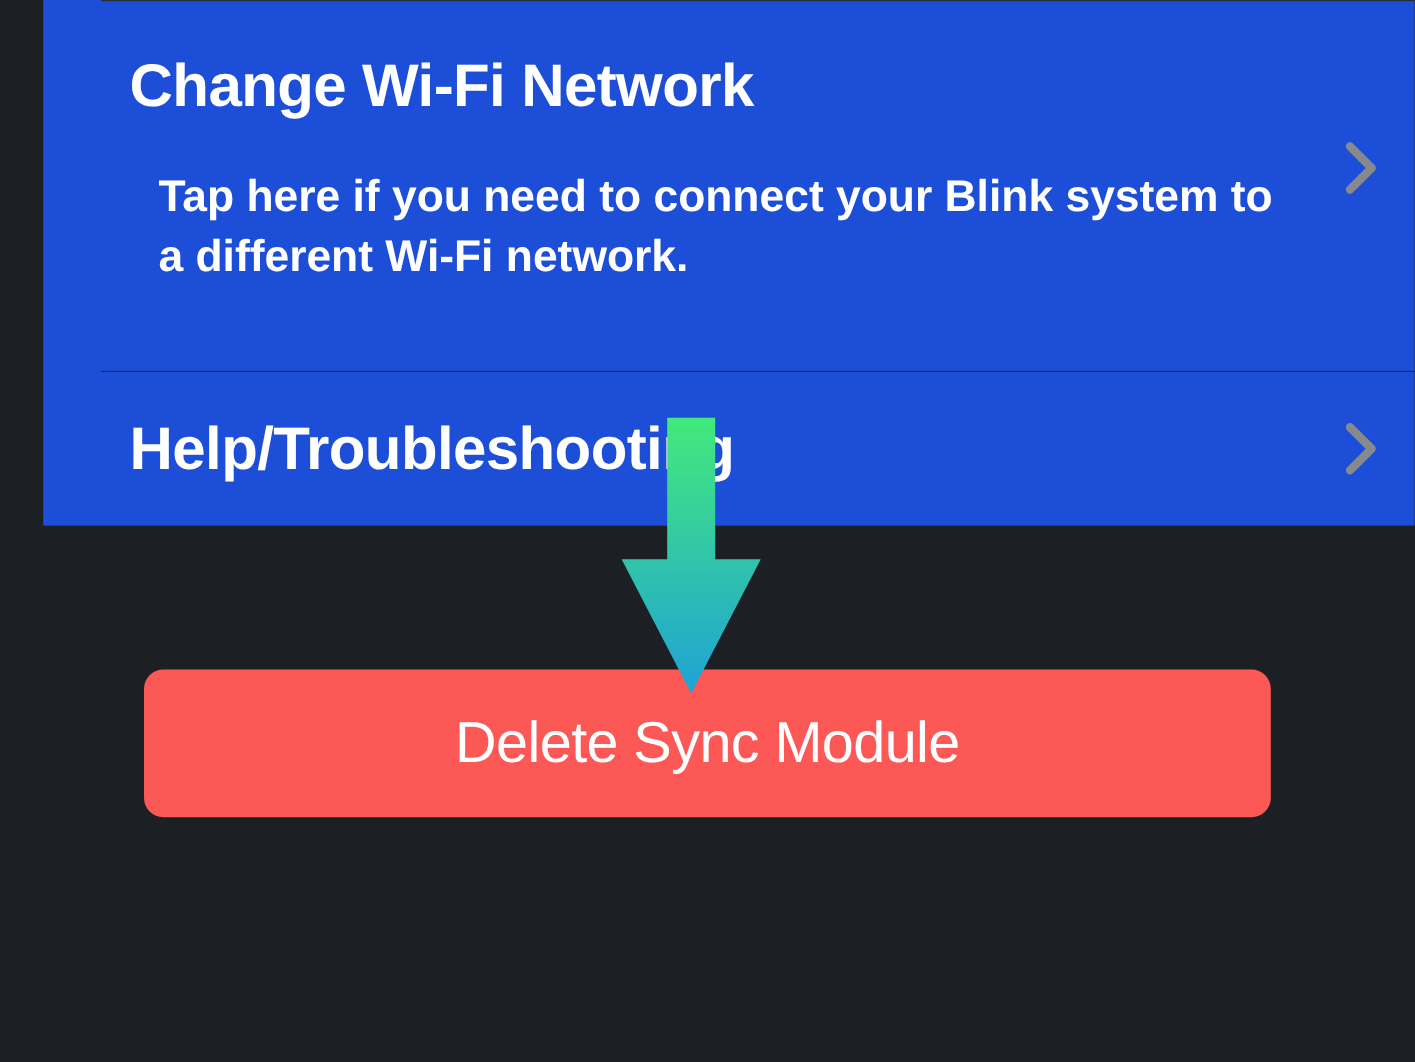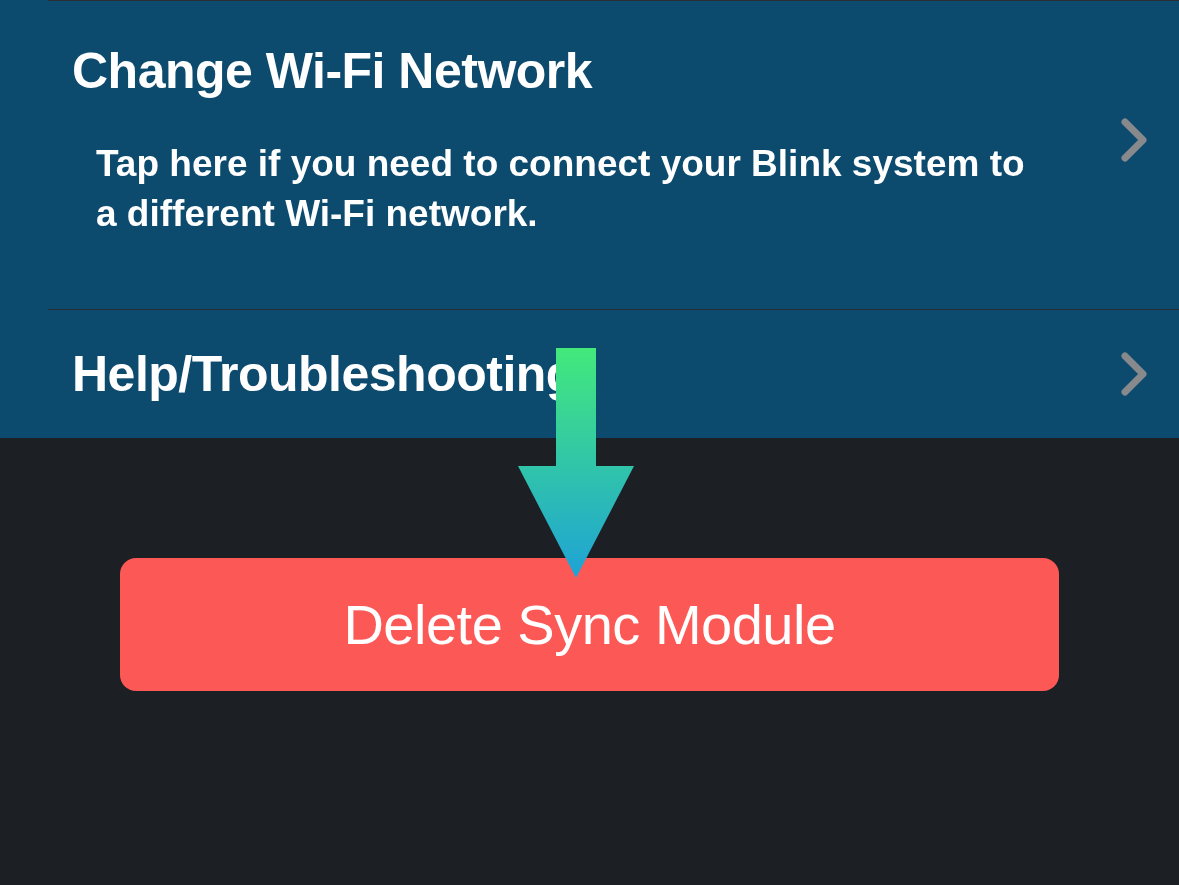--- a/index.html
+++ b/index.html
@@ -11,21 +11,22 @@
     body {
       width: 1179px;
       height: 885px;
       background-color: #1c1f23;
       font-family: -apple-system, BlinkMacSystemFont, "Segoe UI", Helvetica, Arial, sans-serif;
       overflow: hidden;
       position: relative;
     }
     
     .list-section {
-      background-color: #0c4a6e;
+      background-color: #1d4ed8;
+      margin-left: 36px;
     }
     
     .list-item {
       display: flex;
       align-items: center;
       border-top: 1px solid #2a2d31;
       padding: 0;
       cursor: pointer;
       margin-left: 48px;
     }
@@ -79,21 +80,21 @@
     .delete-section {
       padding: 120px 120px 0 120px;
     }
     
     .delete-button {
       width: 100%;
       background-color: #fc5855;
       color: #ffffff;
       border: none;
       border-radius: 16px;
-      font-size: 56px;
+      font-size: 48px;
       font-weight: 400;
       padding: 34px 0;
       cursor: pointer;
       font-family: inherit;
       letter-spacing: -0.5px;
     }
     
     .arrow-overlay {
       position: absolute;
       left: 518px;

